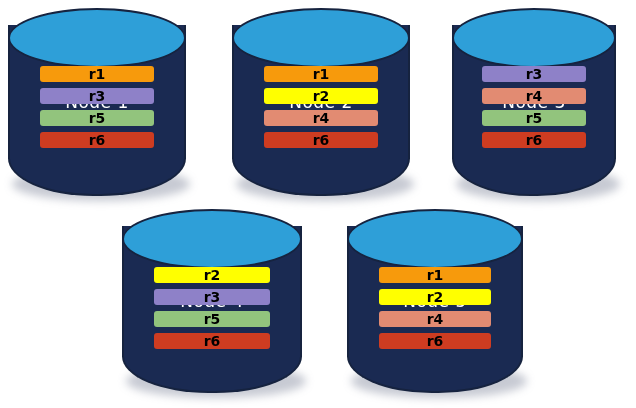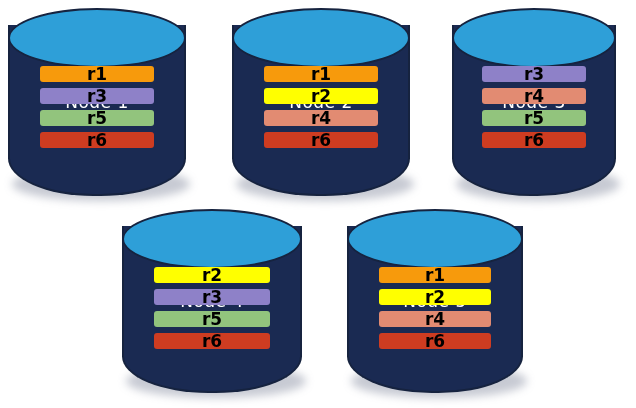--- a/index.html
+++ b/index.html
@@ -89,21 +89,21 @@
     padding: 0 18%;
     box-sizing: border-box;
   }
   .replica-bar {
     height: 16px;
     border-radius: 3px;
     margin-bottom: 6px;
     position: relative;
     text-align: center;
     line-height: 16px;
-    font-size: 17px;
+    font-size: 14px;
     font-weight: bold;
     color: #000000;
   }
   .replica-bar:last-child { margin-bottom: 0; }
 </style>
 </head>
 <body>
 
 <div id="canvas">
     <div class="node" style="left: 8px; top: 8px; width: 178px; height: 188px;">

